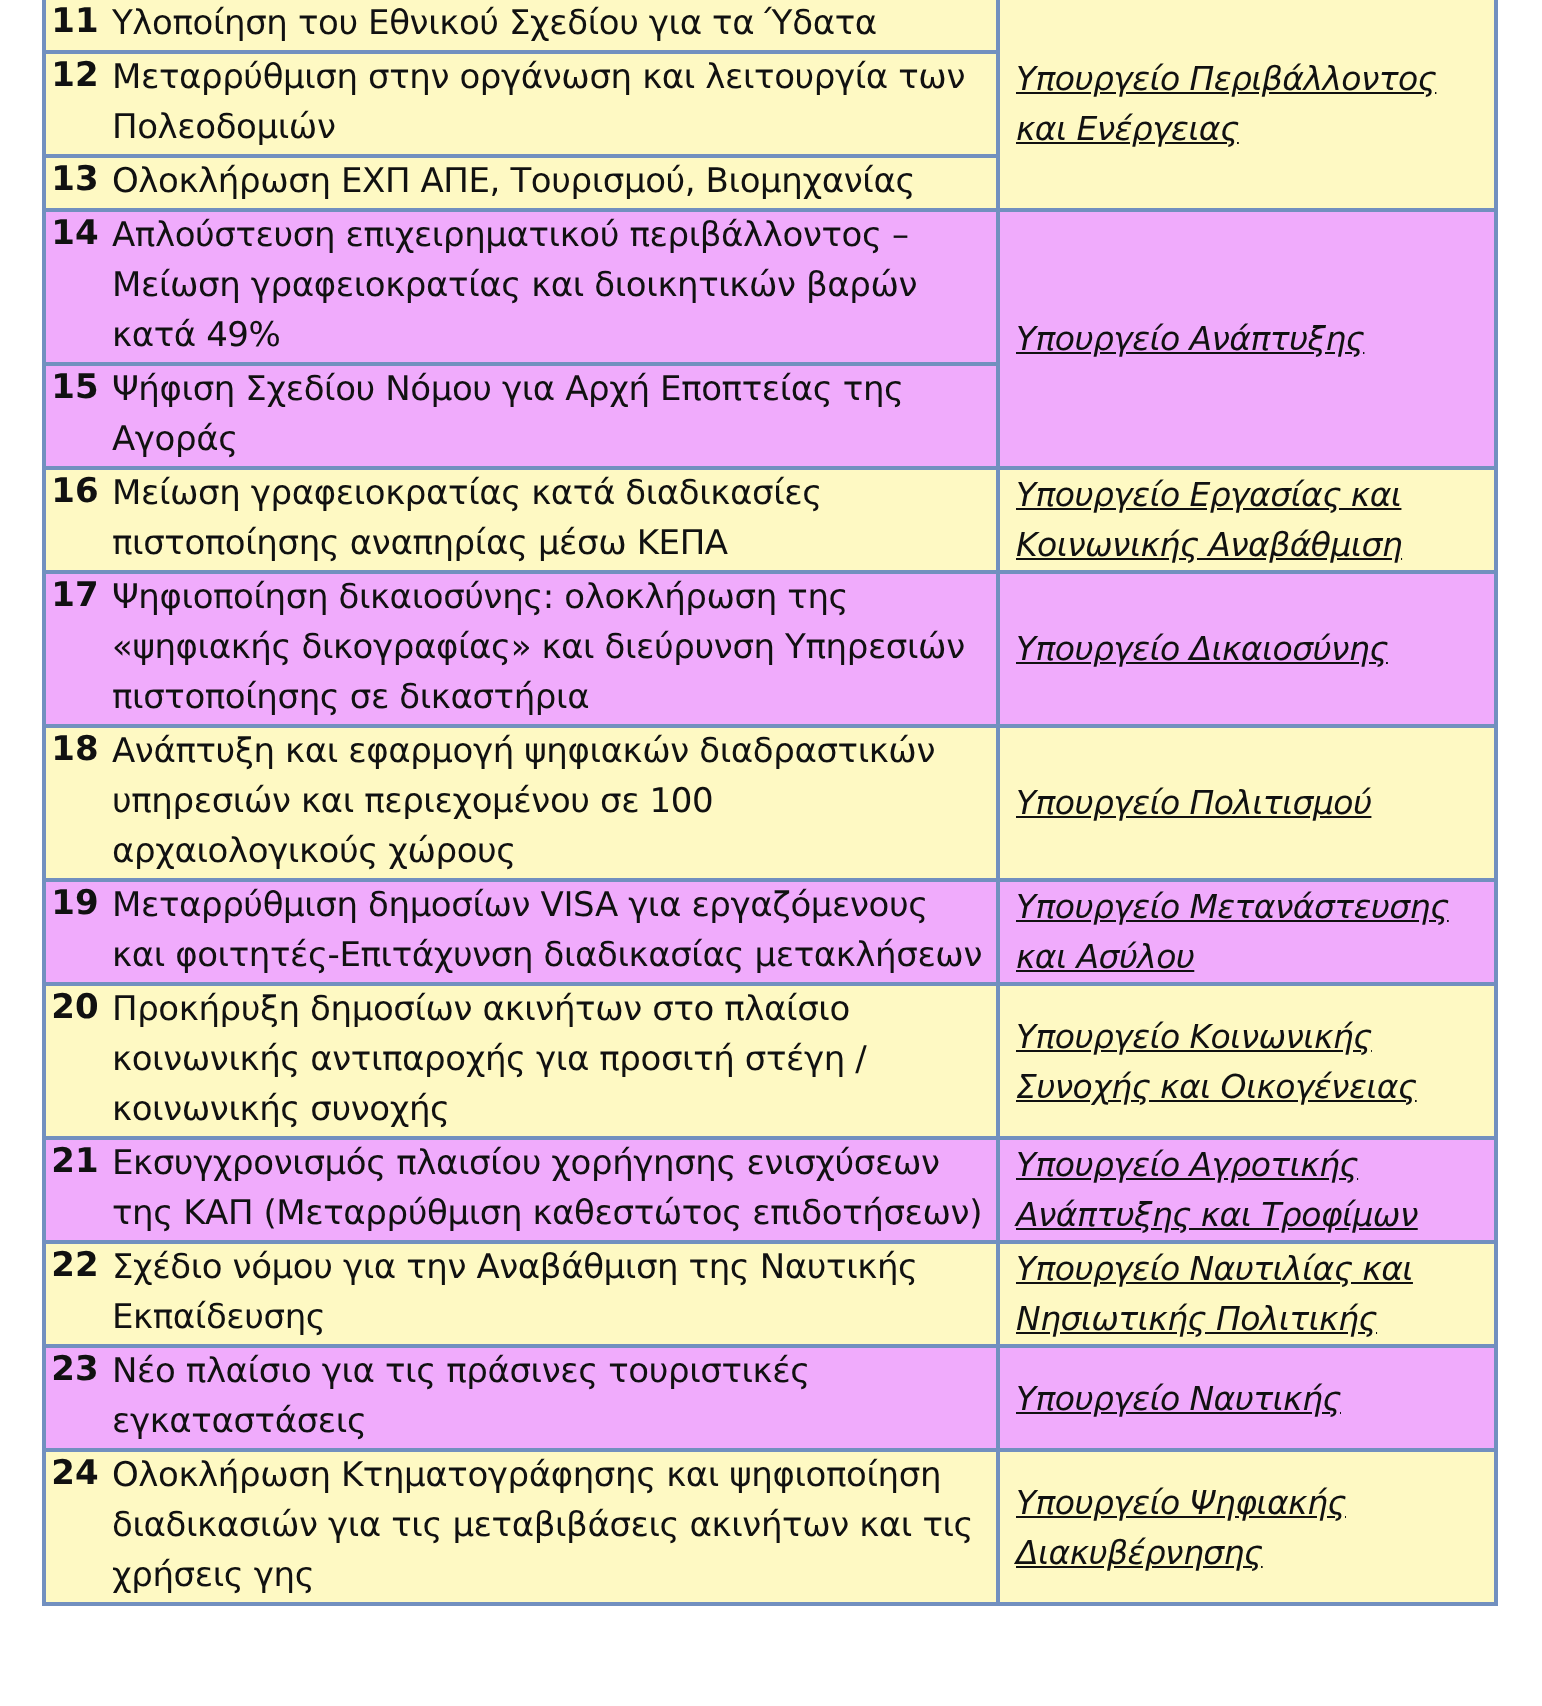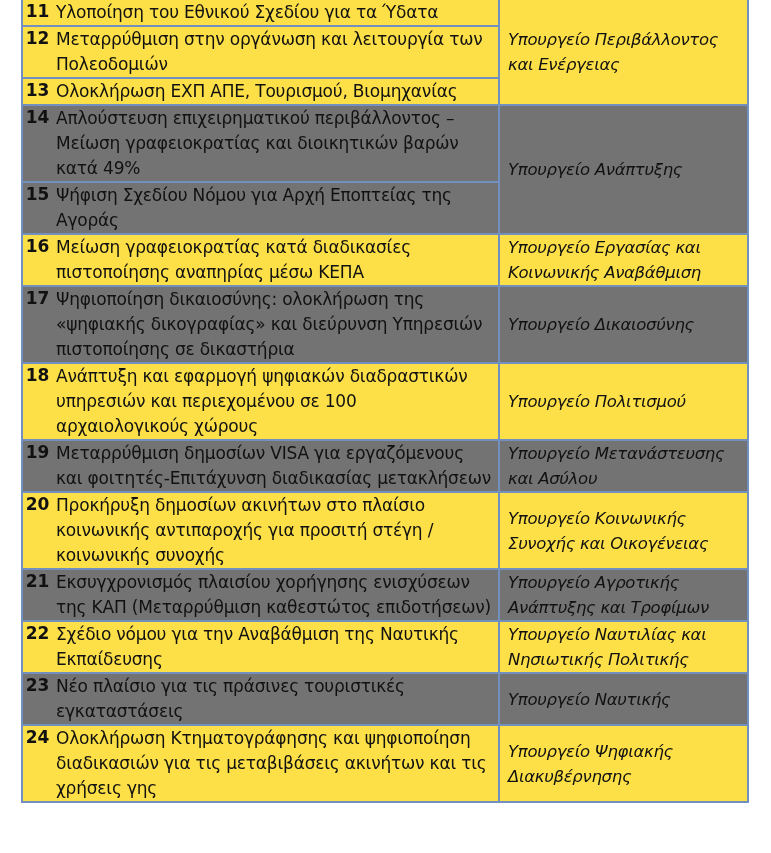--- a/index.html
+++ b/index.html
@@ -21,22 +21,22 @@
     border-collapse: collapse;
     table-layout: fixed;
     font-family: "DejaVu Sans", sans-serif;
     color: #111111;
   }
   .tbl td {
     border: 2px solid #7290bf;
     vertical-align: middle;
     padding: 0;
   }
-  .tbl tr.blue td.bg { background: #fde047; }
-  .tbl tr.white td.bg { background: #737373; }
+  .tbl tr.blue td.bg { background: #fef9c3; }
+  .tbl tr.white td.bg { background: #f0abfc; }
   .c-num {
     width: 30px;
     font-weight: bold;
     font-size: 17px;
     text-align: center;
     vertical-align: top !important;
     border-right: none !important;
     padding-top: 1px !important;
   }
   .c-desc {
@@ -48,20 +48,21 @@
     letter-spacing: -0.2px;
     margin-left: 44px;
   }
   .c-min {
     font-family: "DejaVu Sans", sans-serif;
     font-style: italic;
     font-size: 16.5px;
     line-height: 25px;
     padding: 0 4px 0 8px !important;
     letter-spacing: -0.3px;
+    text-decoration: underline;
   }
   .desc-text, .min-text { display: block; }
 </style>
 </head>
 <body>
 
 <table class="tbl">
   <colgroup>
     <col style="width:30px">
     <col style="width:447px">

